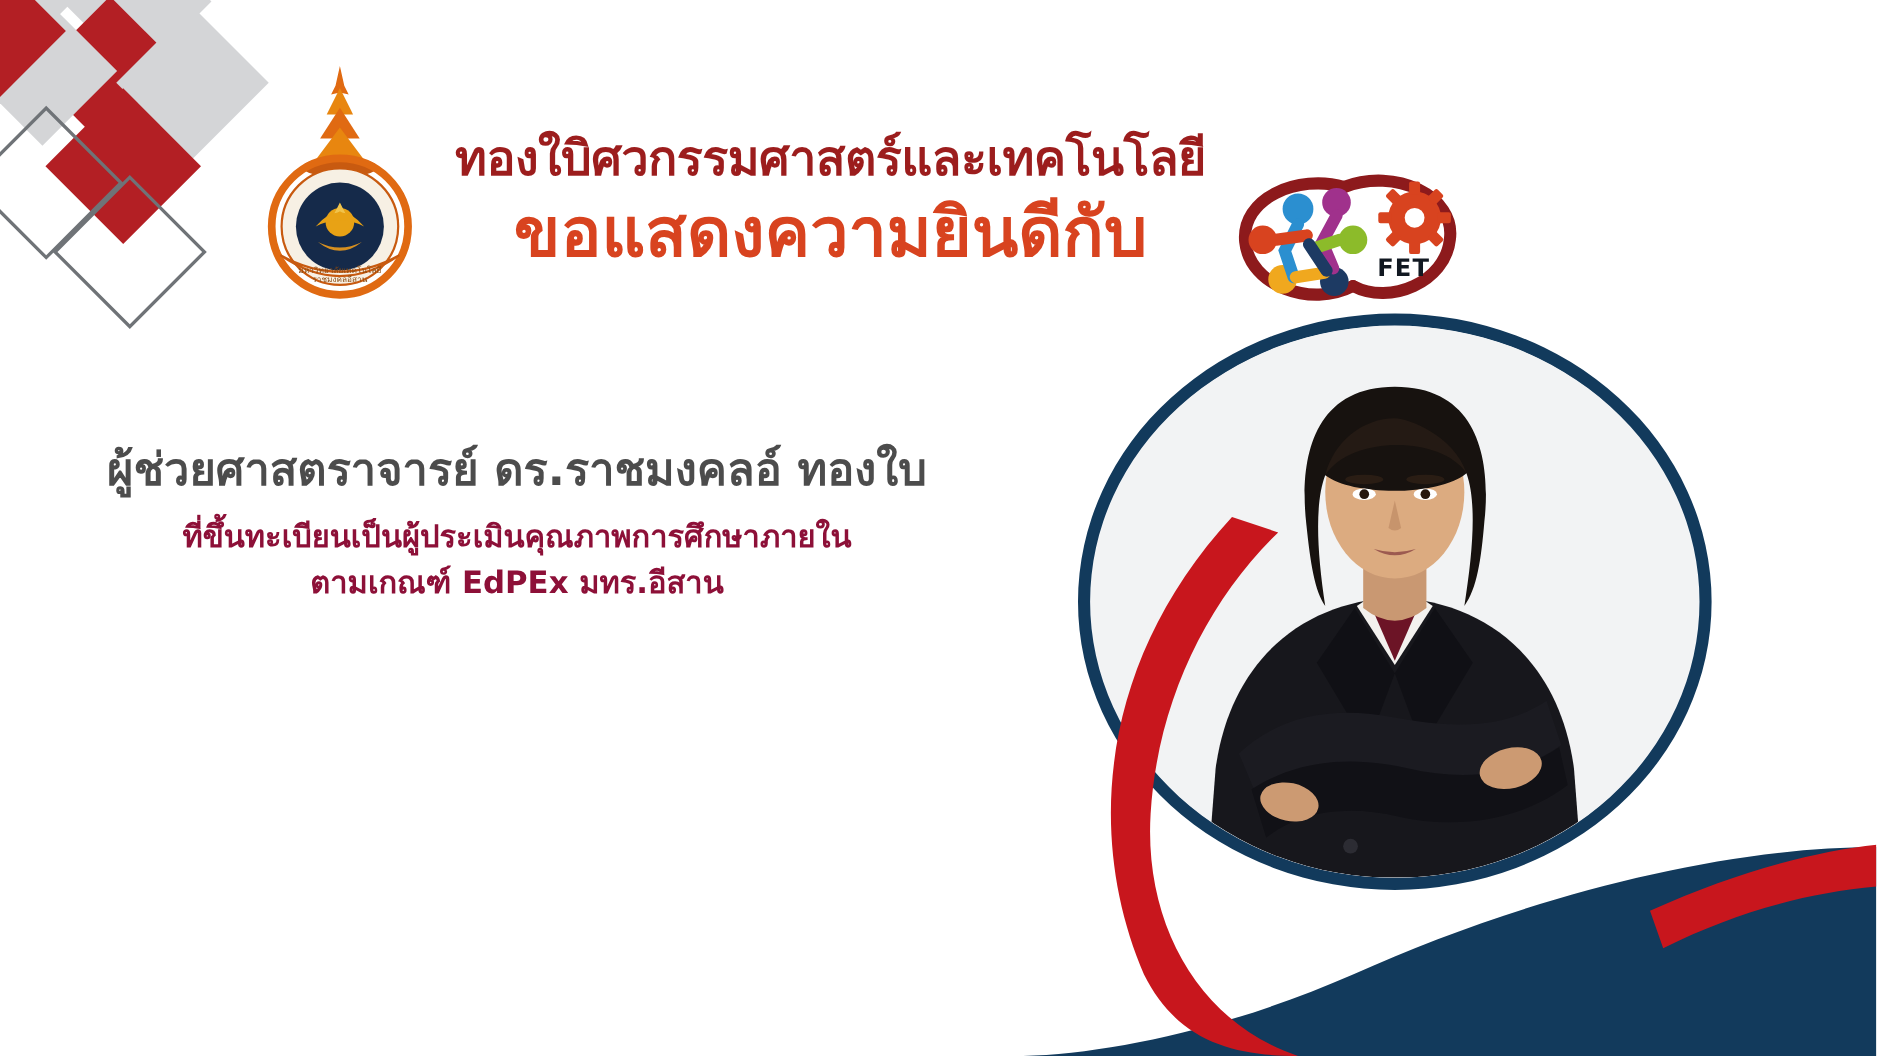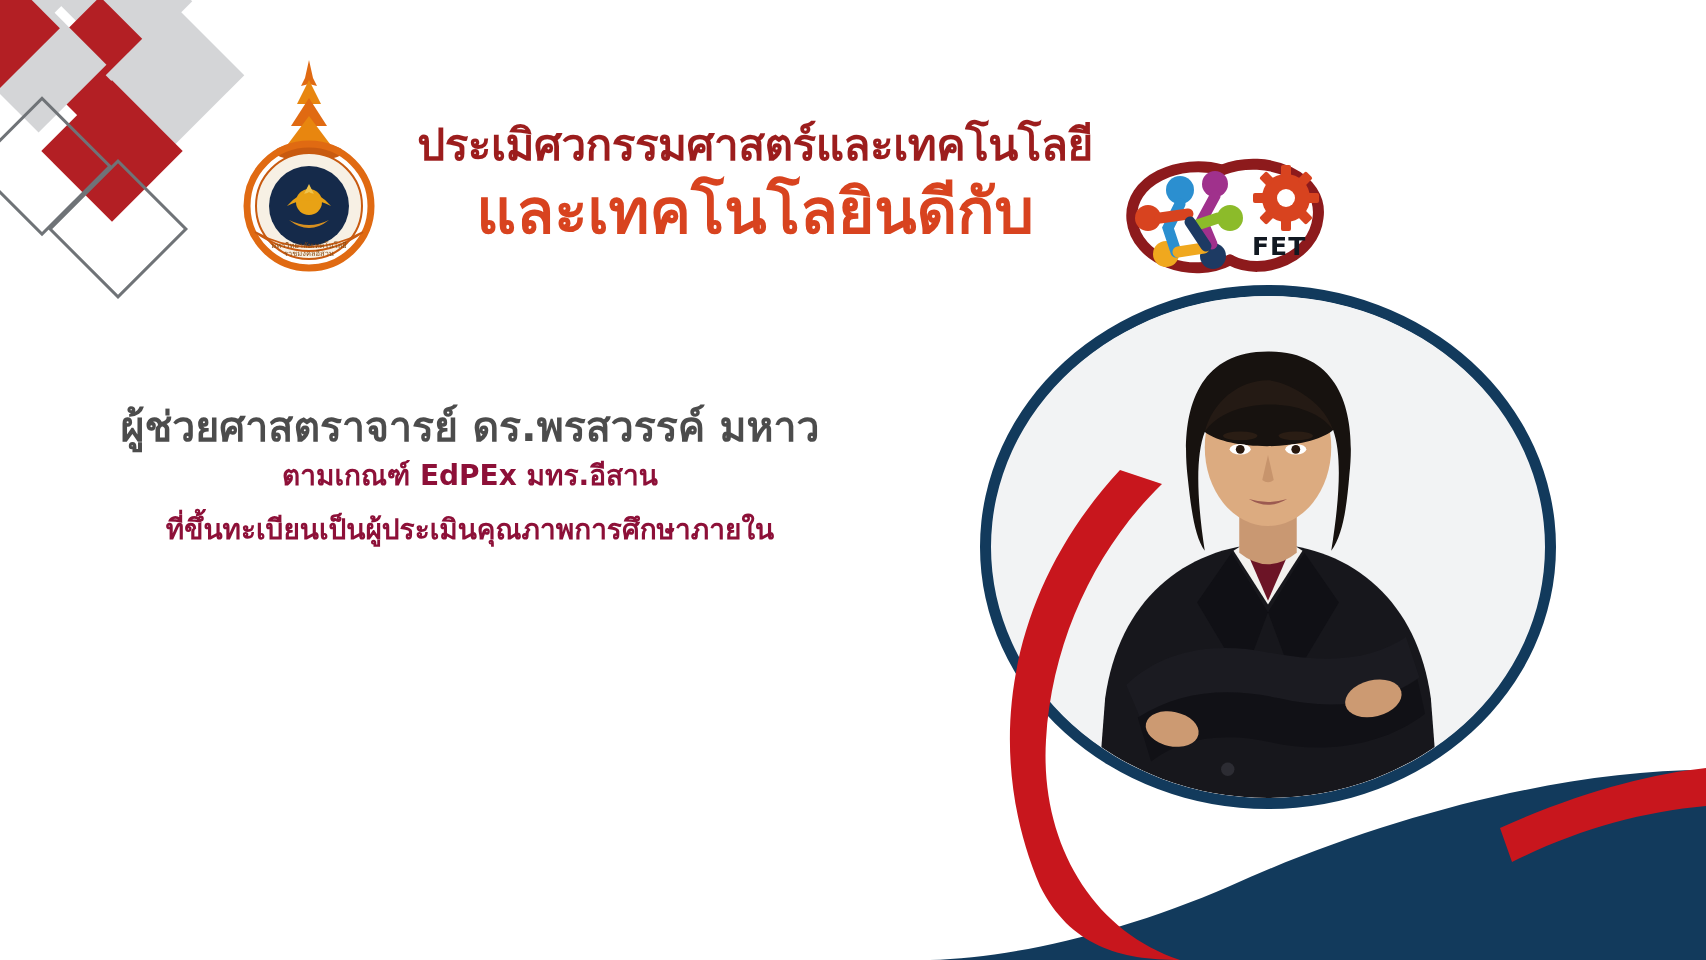--- a/index.html
+++ b/index.html
@@ -73,21 +73,21 @@
     position: absolute;
     left: 1118px;
     top: 128px;
     width: 210px;
     height: 130px;
   }
   .fet-label {
     position: absolute;
     left: 1252px;
     top: 204px;
-    font-size: 25px;
+    font-size: 22px;
     font-weight: bold;
     color: #111821;
     letter-spacing: 1px;
   }
 
   
   .name-block {
     position: absolute;
     left: 0px;
     top: 400px;
@@ -212,22 +212,22 @@
         <path d="M62 150 q22 -26 44 0 q-22 -12 -44 0 Z" fill="#e8a215"></path>
         <path d="M64 164 q20 16 40 0 q-20 10 -40 0 Z" fill="#d79020"></path>
 
         <path d="M30 176 q54 30 108 0 q-54 38 -108 0 Z" fill="#f7f0e4" stroke="#c85a10" stroke-width="2"></path>
         <text x="84" y="192" font-size="7.5" fill="#8a4a10" text-anchor="middle" font-family="DejaVu Sans, sans-serif">มหาวิทยาลัยเทคโนโลยี</text>
         <text x="84" y="200" font-size="7.5" fill="#8a4a10" text-anchor="middle" font-family="DejaVu Sans, sans-serif">ราชมงคลอีสาน</text>
       </svg>
     </div>
 
     <div class="header-text">
-      <div class="header-line1">ประเมิศวกรรมศาสตร์และเทคโนโลยี</div>
-      <div class="header-line2">และเทคโนโลยินดีกับ</div>
+      <div class="header-line1">ทองใบิศวกรรมศาสตร์และเทคโนโลยี</div>
+      <div class="header-line2">ขอแสดงความยินดีกับ</div>
     </div>
 
     <div class="fet-logo">
       <svg width="210" height="130" viewBox="0 0 210 130" xmlns="http://www.w3.org/2000/svg">
 
         <path d="M104 14 C150 -4 206 22 200 62 C196 100 146 122 112 104" fill="none" stroke="#8d1a1c" stroke-width="11" stroke-linecap="round"></path>
         <path d="M112 104 C74 124 18 104 14 64 C10 24 62 2 104 14" fill="none" stroke="#8d1a1c" stroke-width="11" stroke-linecap="round"></path>
 
         <g>
           <circle cx="62" cy="34" r="14" fill="#2b8fd0"></circle>
@@ -257,23 +257,23 @@
             <rect x="-33" y="-5" width="12" height="10" rx="2" transform="rotate(45)"></rect>
             <rect x="21" y="-5" width="12" height="10" rx="2" transform="rotate(45)"></rect>
           </g>
         </g>
       </svg>
     </div>
     <div class="fet-label">FET</div>
   </div>
 
   <div class="name-block">
-    <div class="person-name">ผู้ช่วยศาสตราจารย์ ดร.พรสวรรค์ มหาว</div>
+    <div class="person-name">ผู้ช่วยศาสตราจารย์ ดร.ราชมงคลอ์ ทองใบ</div>
+    <div class="cred-line first">ที่ขึ้นทะเบียนเป็นผู้ประเมินคุณภาพการศึกษาภายใน</div>
     <div class="cred-line">ตามเกณฑ์ EdPEx มทร.อีสาน</div>
-    <div class="cred-line first">ที่ขึ้นทะเบียนเป็นผู้ประเมินคุณภาพการศึกษาภายใน</div>
   </div>
 
   <div class="portrait-wrap">
     <div class="portrait-ring">
       <svg class="portrait-person" viewBox="0 0 576 524" xmlns="http://www.w3.org/2000/svg">
         <defs>
           <clipPath id="ringclip">
             <ellipse cx="288" cy="262" rx="288" ry="262"></ellipse>
           </clipPath>
         </defs>

